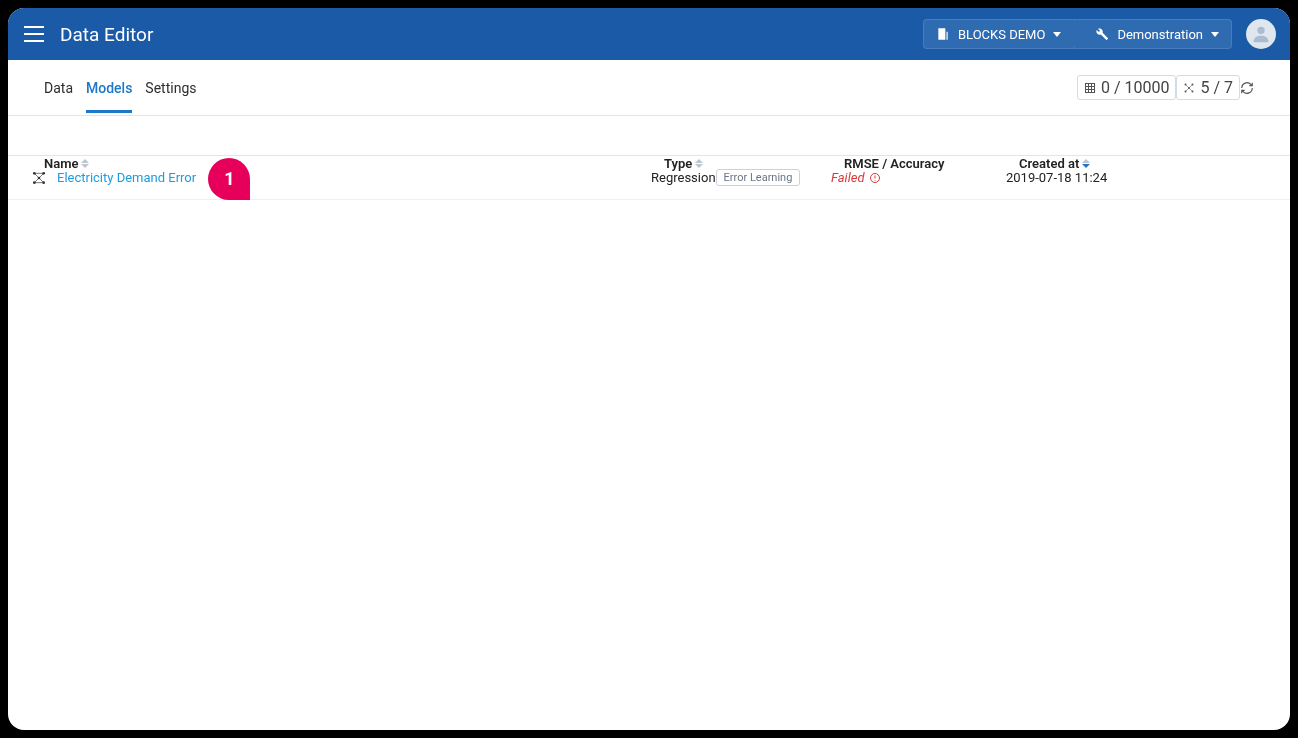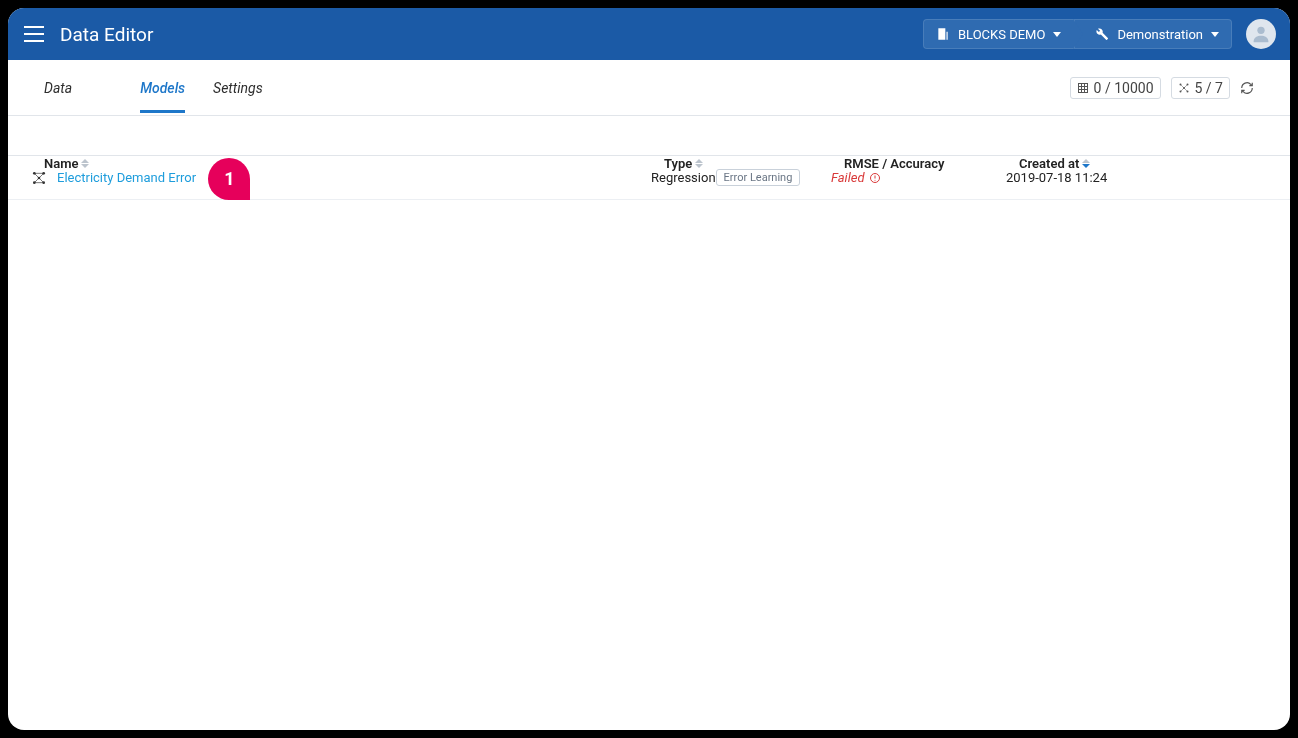--- a/index.html
+++ b/index.html
@@ -89,30 +89,30 @@
     width:0;height:0;border-left:4px solid transparent;border-right:4px solid transparent;border-top:5px solid #fff;
   }
   
   .tabs-bar {
     display: flex;
     align-items: center;
     padding: 0 36px;
     height: 56px;
     border-bottom: 1px solid #e1e5ea;
   }
-  .tabs { display: flex; gap: 28px; flex: 1; font-style: italic; }
+  .tabs { display: flex; gap: 13px; flex: 1; }
   .tab {
     font-size: 14px;
     color: #2e2e2e;
     padding: 18px 0 14px;
     cursor: pointer;
     border-bottom: 3px solid transparent;
   }
-  .tab.active { color: #1e77c9; border-bottom-color: #1e77c9; font-weight: 500; margin-left: 40px; }
-  .tabs-stats { display: flex; gap: 10px; align-items: center; font-size: 14px; color: #444; }
+  .tab.active { color: #1e77c9; border-bottom-color: #1e77c9; font-weight: 500; }
+  .tabs-stats { display: flex; align-items: center; font-size: 16px; color: #444; }
   .chip {
     display: flex; align-items: center; gap: 5px;
     border: 1px solid #d5dbe2; border-radius: 3px; padding: 2px 6px;
   }
   .refresh-btn { cursor: pointer; display:flex; align-items:center; color:#555; }
   
   .table { width: 100%; }
   .thead, .trow {
     display: grid;
     grid-template-columns: 620px 180px 175px 235px 40px;

